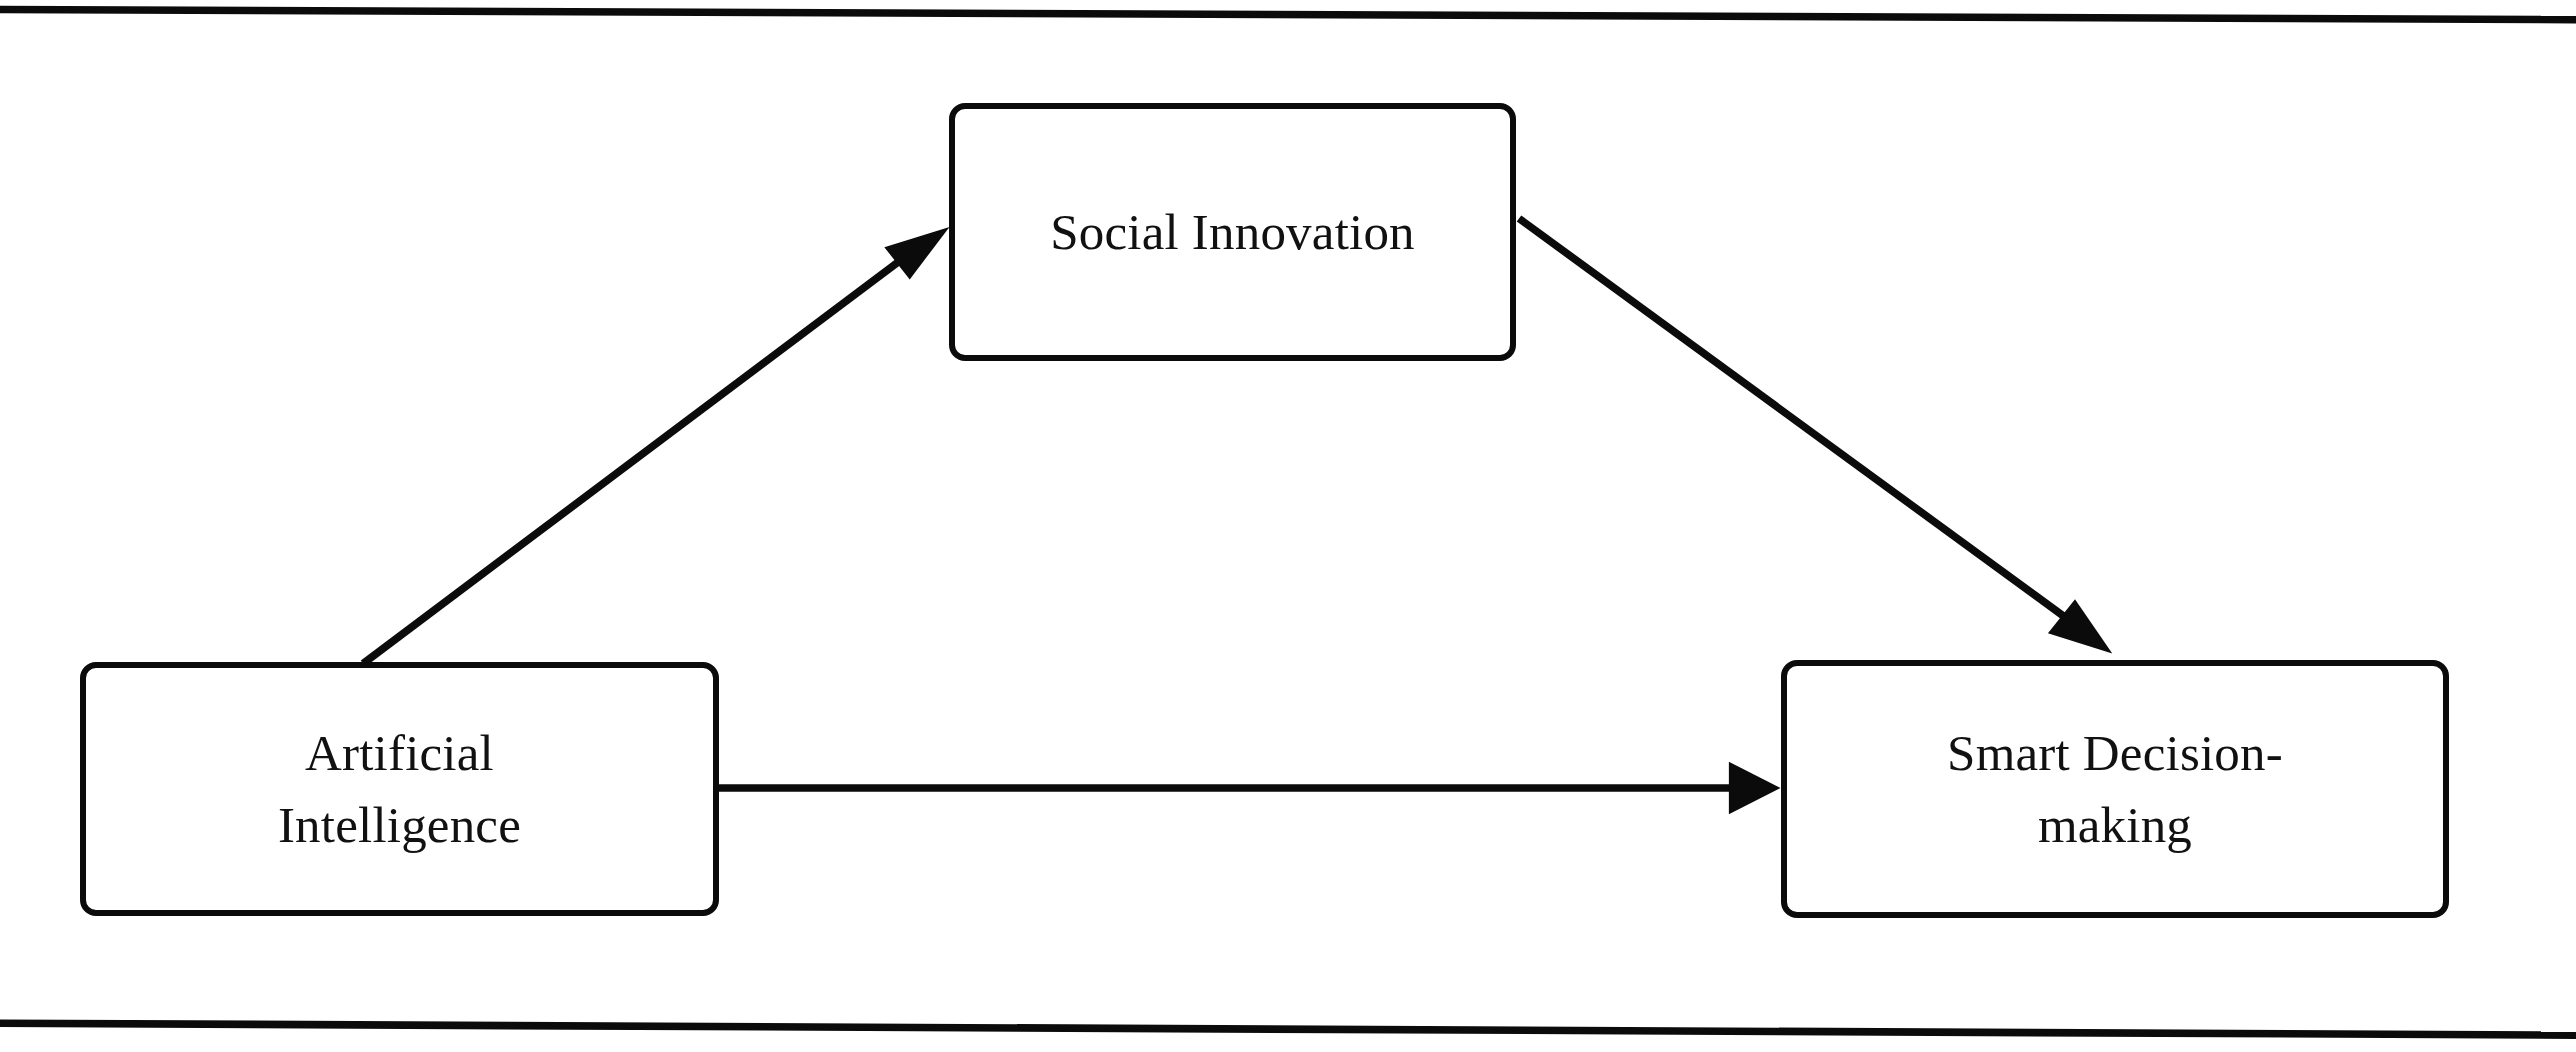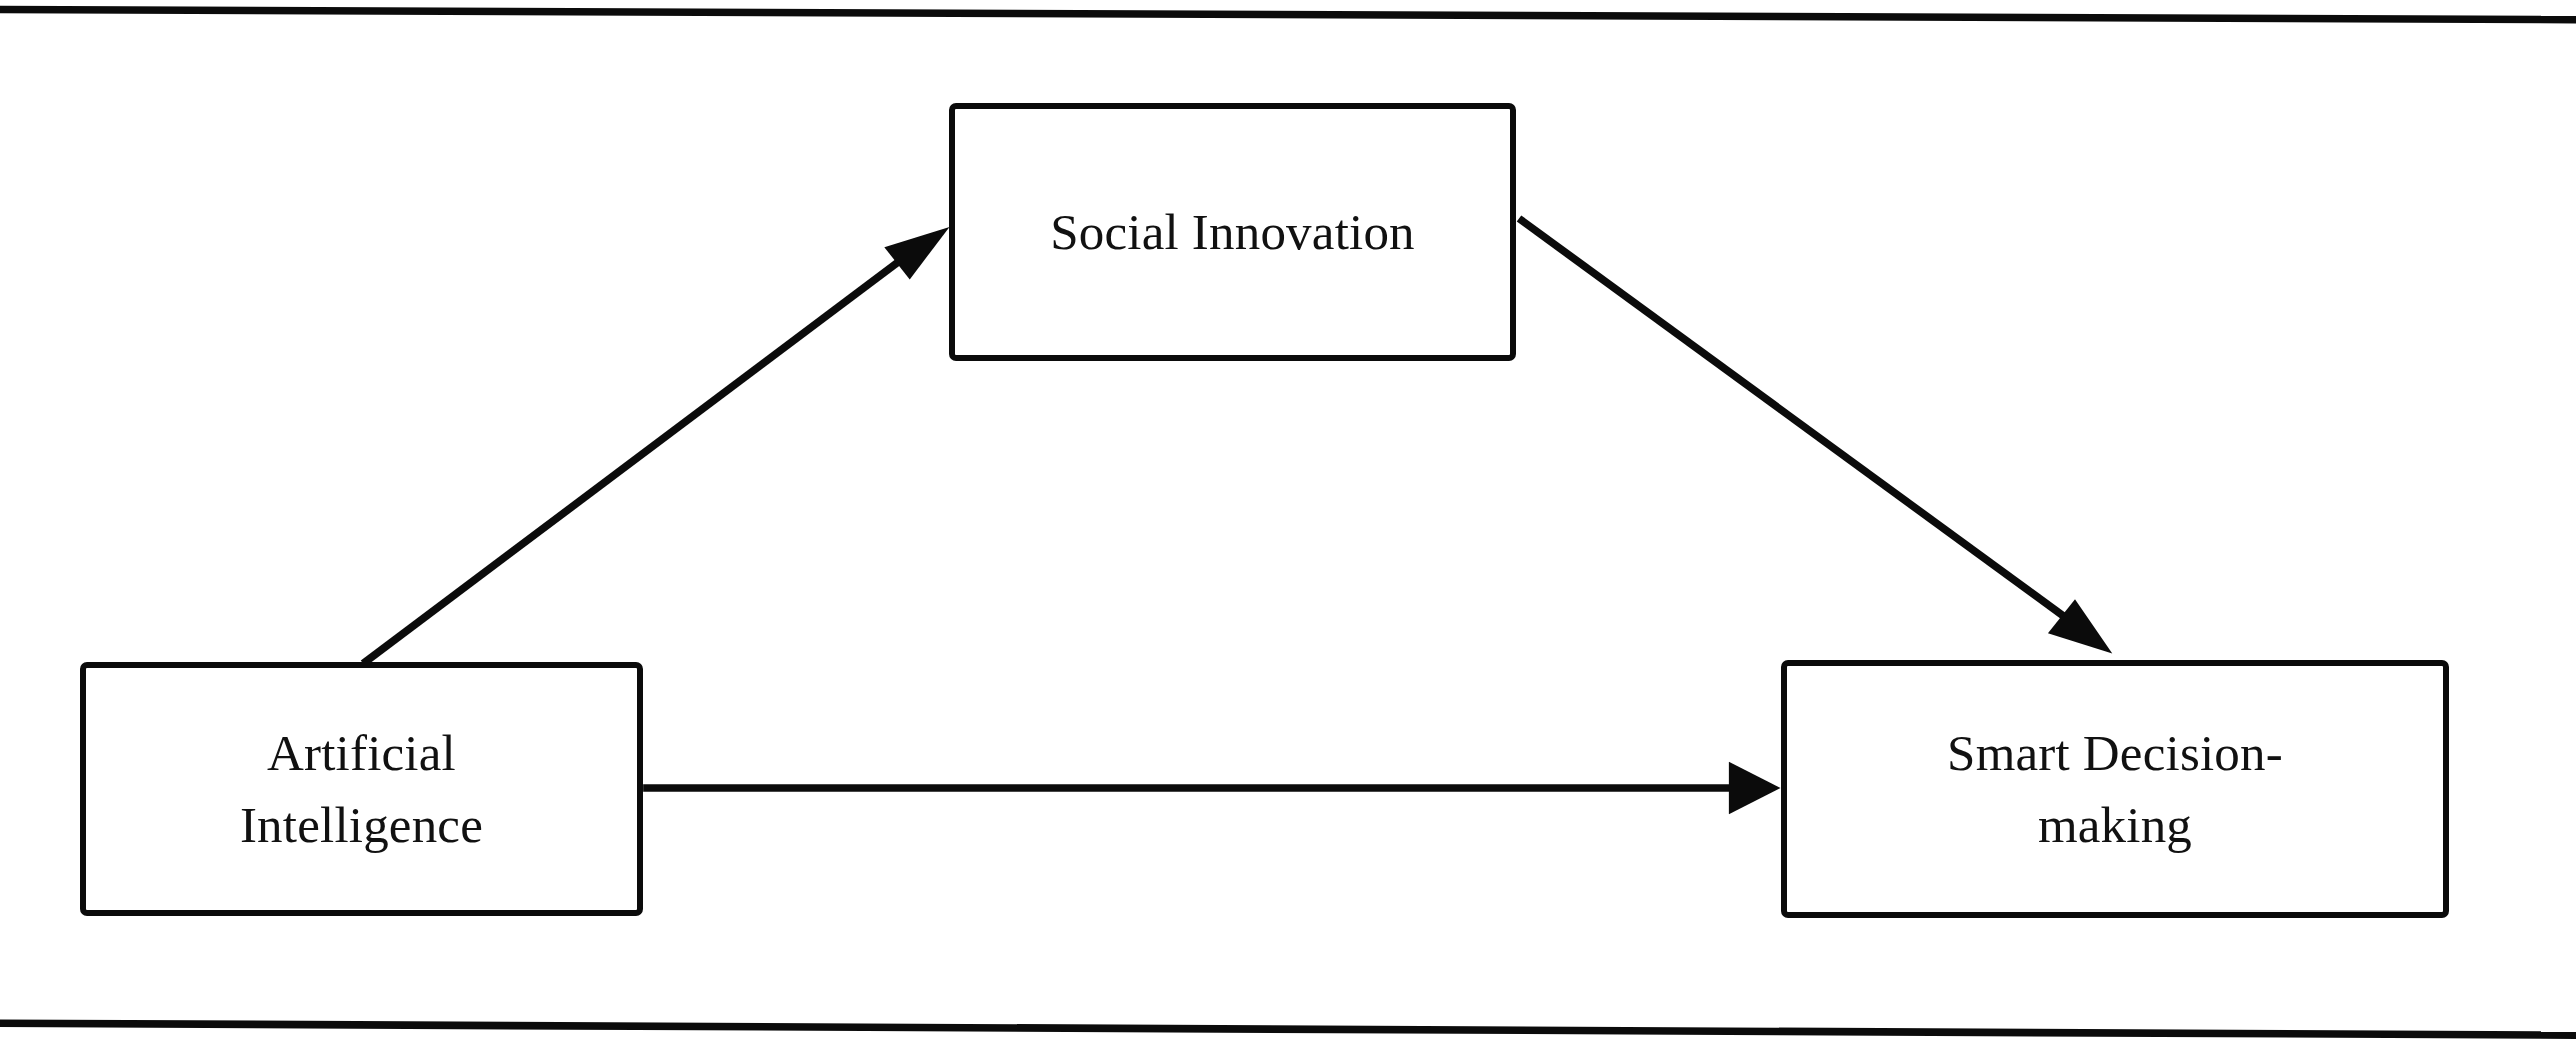--- a/index.html
+++ b/index.html
@@ -22,21 +22,21 @@
     left: 0;
     top: 0;
     width: 2576px;
     height: 1053px;
   }
   .node-box {
     position: absolute;
     box-sizing: border-box;
     background: #ffffff;
     border: 6px solid #0b0b0b;
-    border-radius: 7px;
+    border-radius: 16px;
     display: flex;
     align-items: center;
     justify-content: center;
     z-index: 3;
   }
   .node-label {
     color: #111111;
     font-size: 51px;
     line-height: 1.42;
     text-align: center;
@@ -46,21 +46,21 @@
   }
   #node-social-innovation {
     left: 949px;
     top: 103px;
     width: 567px;
     height: 258px;
   }
   #node-artificial-intelligence {
     left: 80px;
     top: 662px;
-    width: 563px;
+    width: 639px;
     height: 254px;
   }
   #node-smart-decision-making {
     left: 1781px;
     top: 660px;
     width: 668px;
     height: 258px;
   }
 </style>
 </head>

